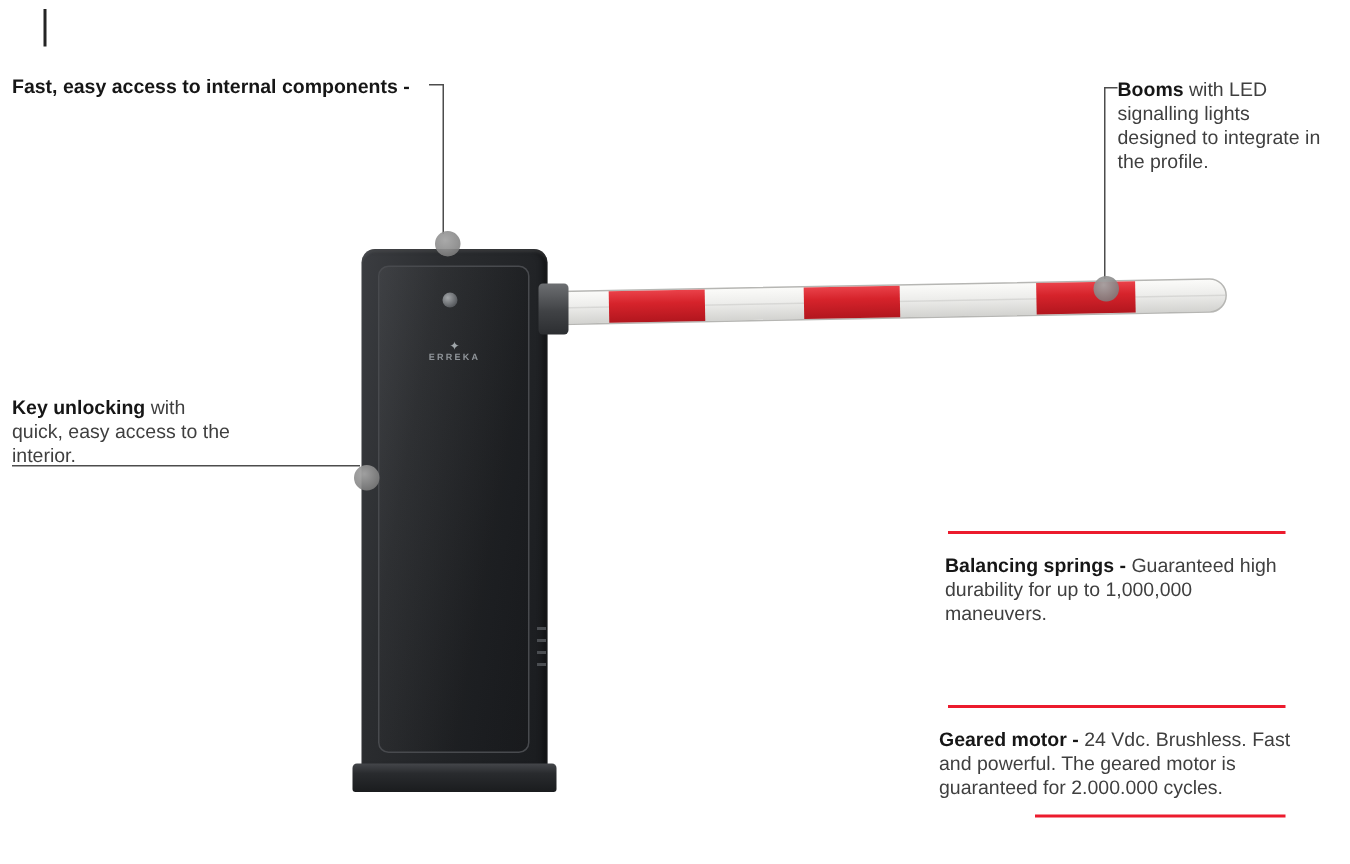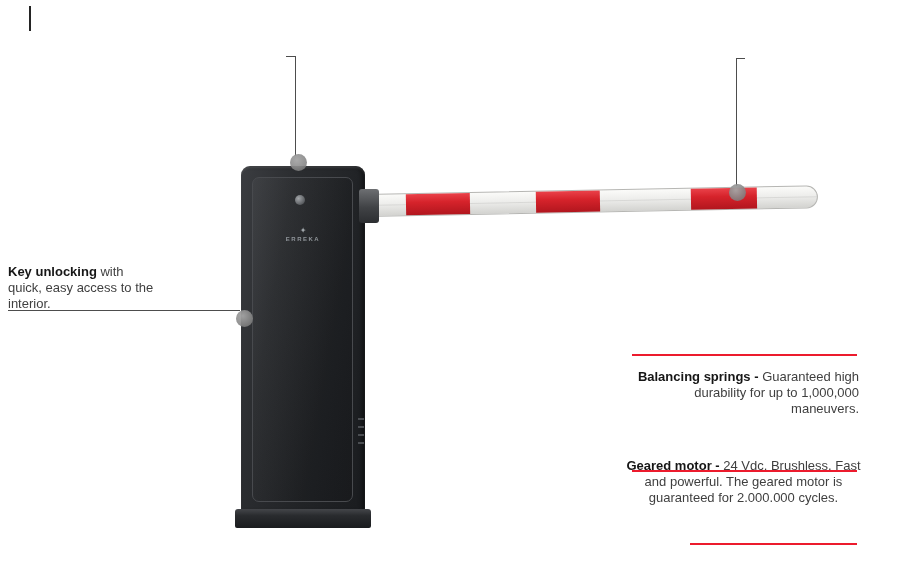--- a/index.html
+++ b/index.html
@@ -10,22 +10,22 @@
   }
   .abs { position:absolute; }
 
   
   .ann { font-size:13px; line-height:16px; color:#3f3f3f; }
   .ann b { color:#161616; font-weight:700; }
   .ann1 { left:8px; top:50px; width:292px; }
   .ann1 b { display:block; }
   .ann2 { left:745px; top:52px; width:140px; }
   .ann3 { left:8px; top:264px; width:152px; }
-  .ann4 { left:630px; top:369px; width:229px; text-align:right; }
-  .ann5 { left:626px; top:458px; width:235px; text-align:center; }
+  .ann4 { left:630px; top:369px; width:229px; text-align:left; }
+  .ann5 { left:626px; top:485px; width:235px; text-align:left; }
 
   
   .cline { background:#4d4d4d; z-index:5; }
   .c1-h { left:286px; top:56px; width:10px; height:1px; }
   .c1-v { left:295px; top:56px; width:1px; height:100px; }
   .c2-h { left:736px; top:58px; width:9px; height:1px; }
   .c2-v { left:736px; top:58px; width:1px; height:128px; }
   .c3-h { left:8px;  top:310px; width:232px; height:1px; }
   .tick-top-left { left:29px; top:6px; width:2px; height:25px; background:#242424; }
 
@@ -95,26 +95,29 @@
   }
 </style>
 </head>
 <body>
 
 <div class="canvas">
 
   <div class="abs tick-top-left"></div>
 
   <div class="abs ann ann1">
-    
+    <b>Fast, easy access to internal components -</b>
   </div>
   <div class="abs cline c1-h"></div>
   <div class="abs cline c1-v"></div>
   <div class="abs dot dot1"></div>
 
+  <div class="abs ann ann2">
+    <b>Booms</b><span> with LED signalling lights designed to integrate in the profile.</span>
+  </div>
   <div class="abs cline c2-h"></div>
   <div class="abs cline c2-v"></div>
   <div class="abs dot dot2"></div>
 
   <div class="abs ann ann3">
     <b>Key unlocking</b><span> with quick, easy access to the interior.</span>
   </div>
   <div class="abs cline c3-h"></div>
   <div class="abs dot dot3"></div>
 

